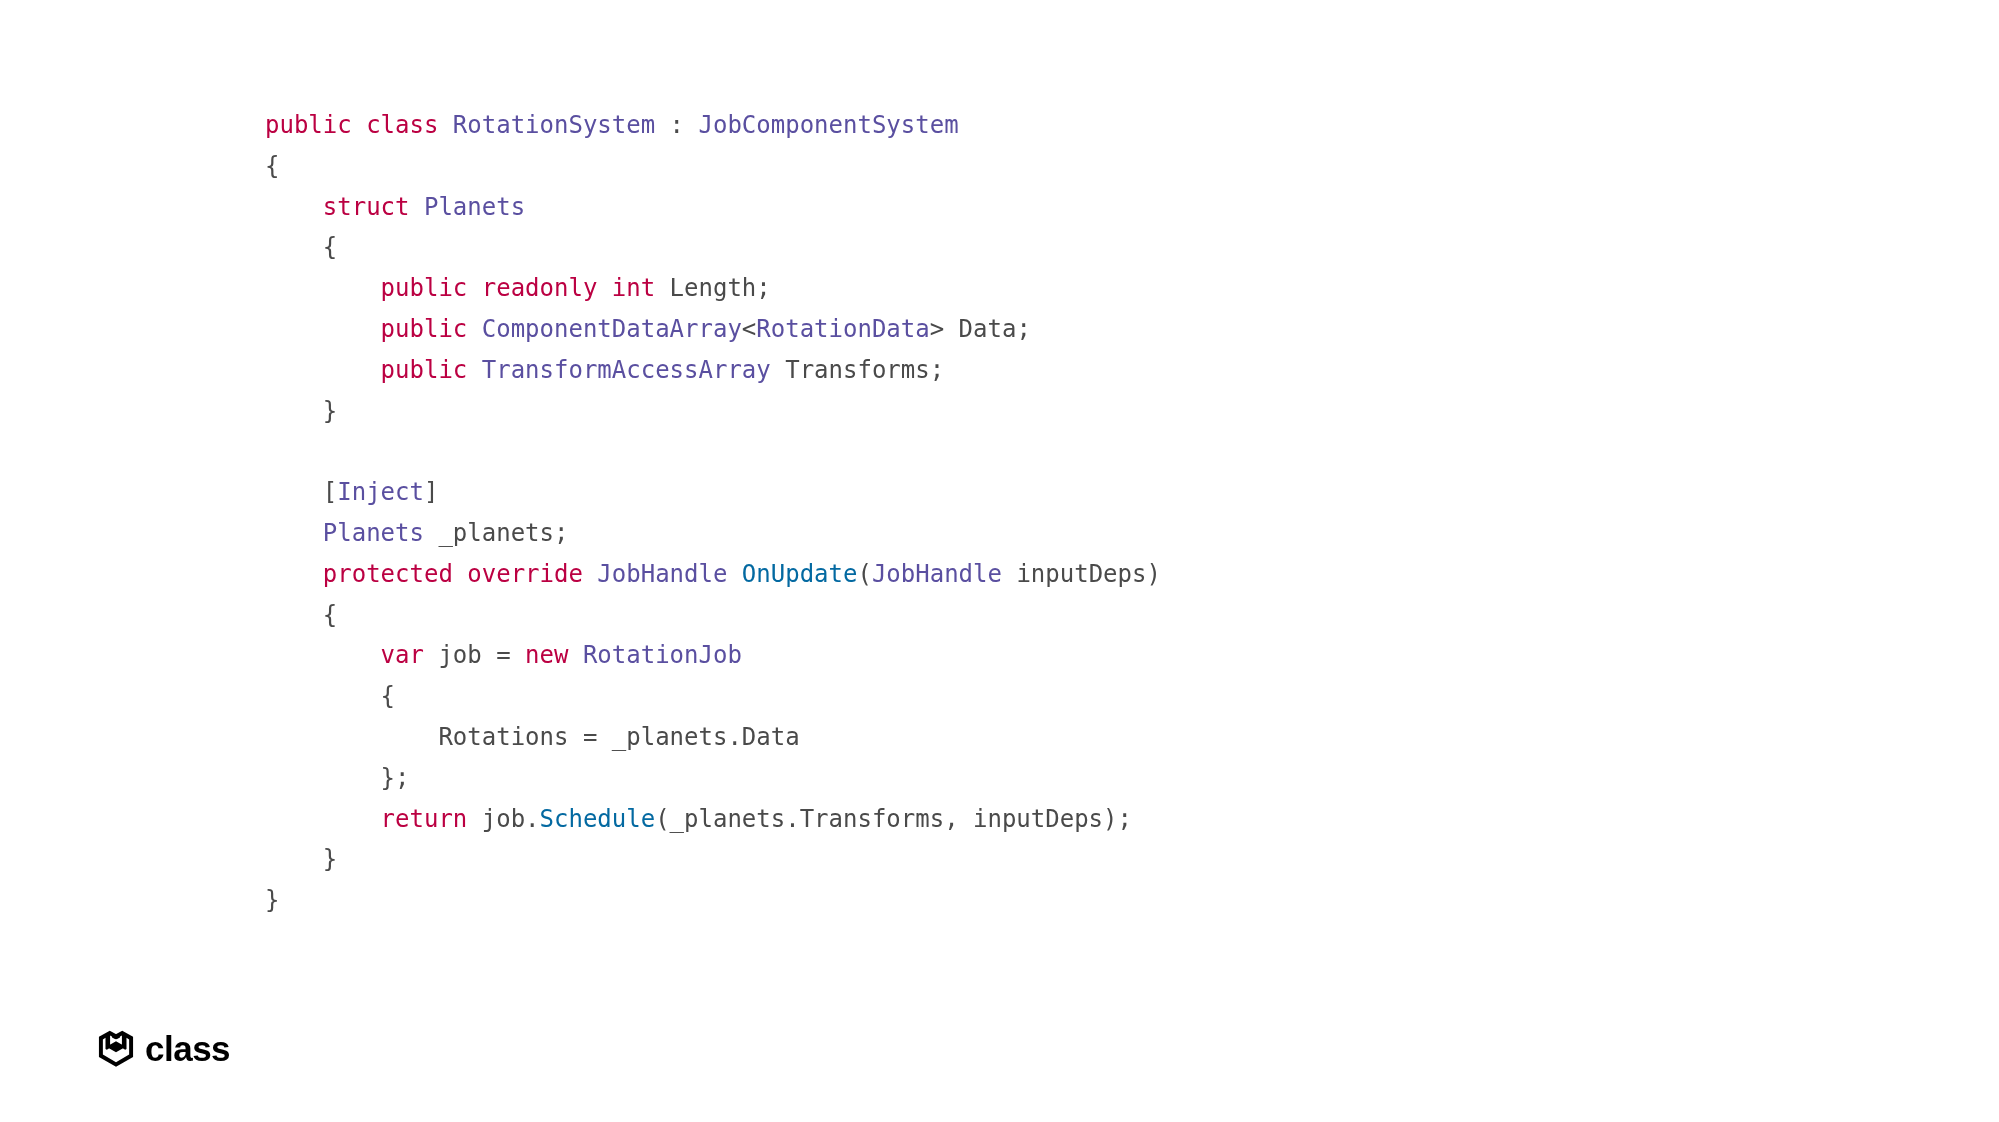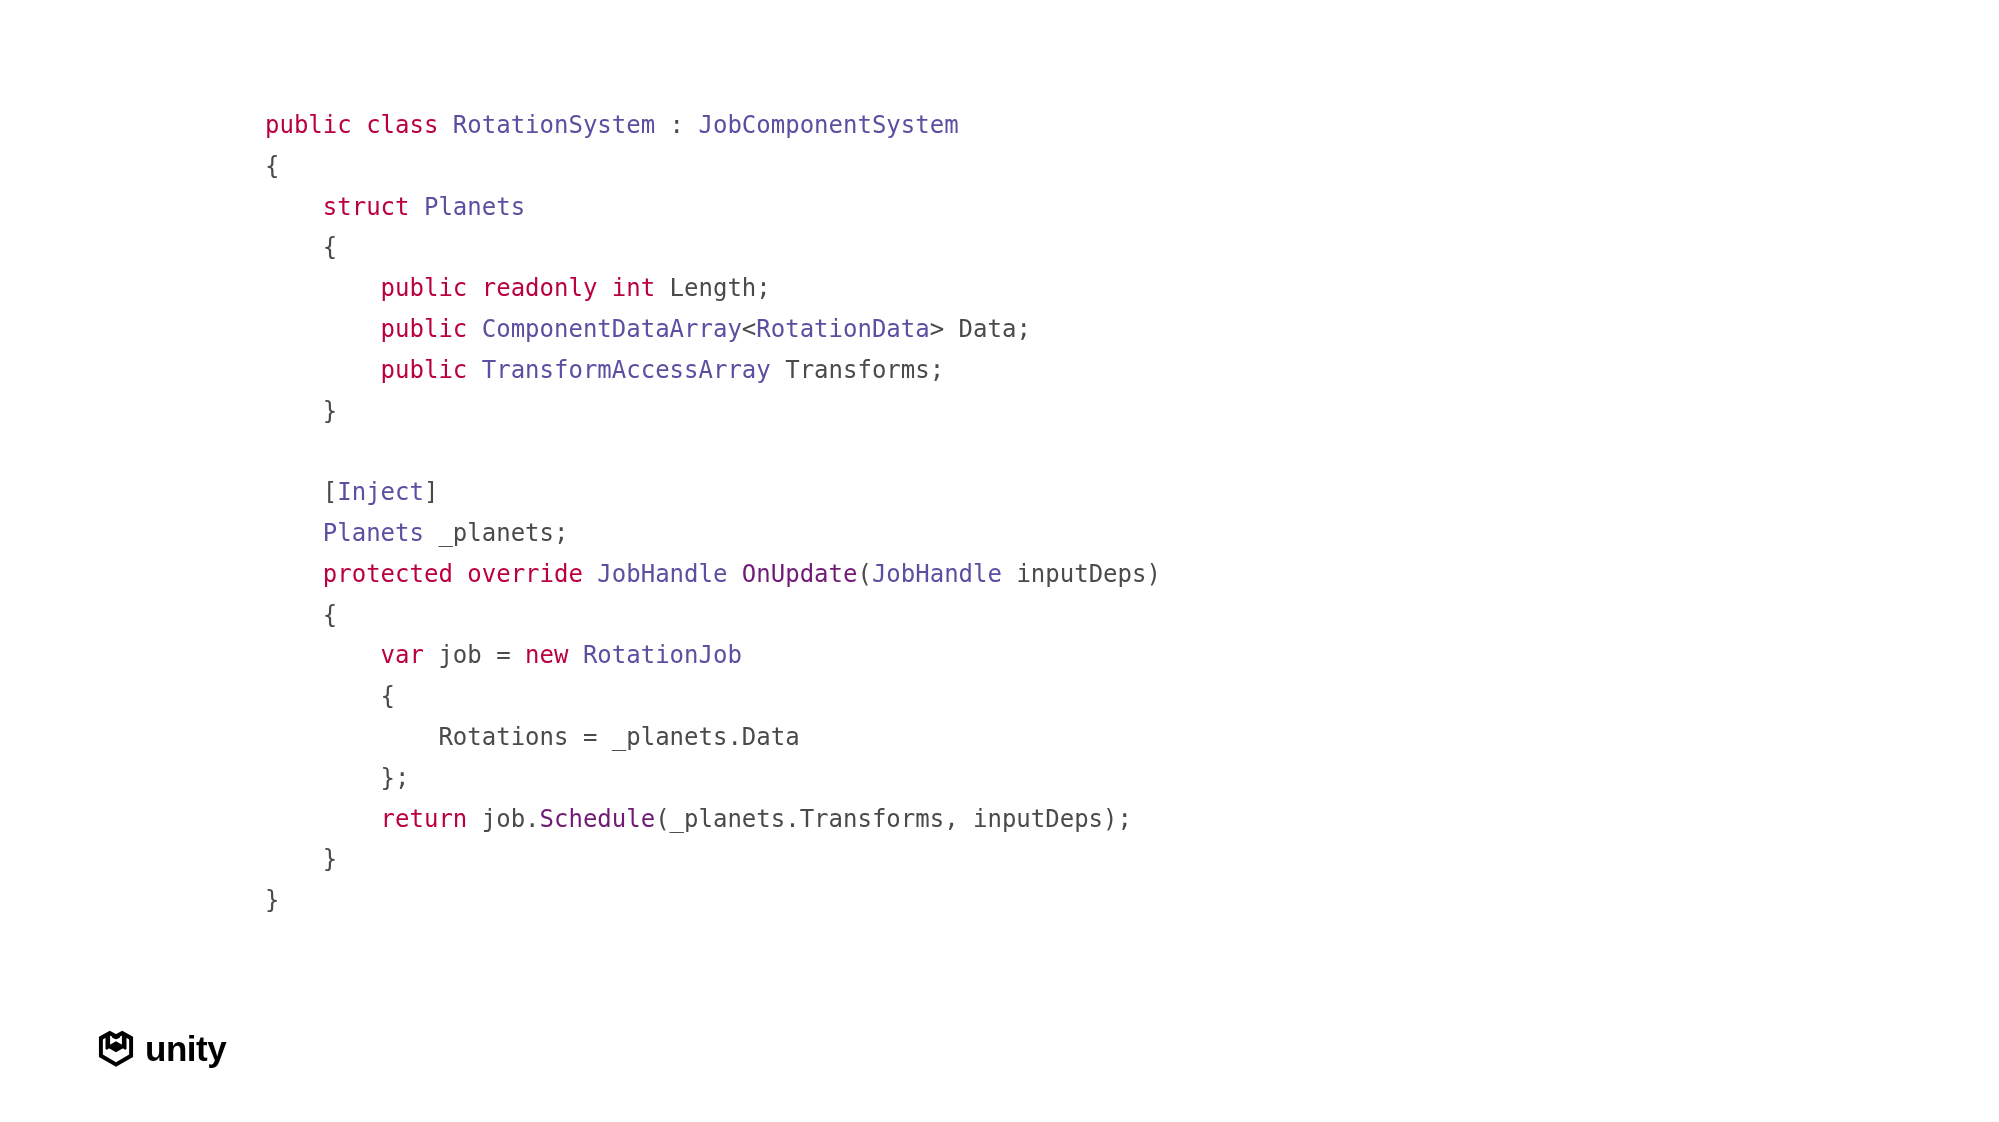--- a/index.html
+++ b/index.html
@@ -18,21 +18,21 @@
     .code-container {
       position: absolute;
       left: 265px;
       top: 105px;
       font-size: 24px;
       line-height: 1.7;
       white-space: pre;
     }
     .tok-keyword { color: #bb0042; text-align: center; }
     .tok-type { color: #5a4fa0; text-align: center; }
-    .tok-method { color: #701a75; margin-top: 20px; }
+    .tok-method { color: #0369a1; margin-top: 20px; }
     .tok-default { color: #4a4a4a; }
     .logo {
       position: absolute;
       left: 95px;
       bottom: 52px;
       display: flex;
       align-items: center;
       gap: 8px;
     }
     .logo svg {
@@ -49,14 +49,14 @@
   </style>
 </head>
 <body>
 
 <div class="code-container" id="code-block"><div><span class="tok-keyword">public class</span><span class="tok-default"> </span><span class="tok-type">RotationSystem</span><span class="tok-default"> : </span><span class="tok-type">JobComponentSystem</span></div><div><span class="tok-default">{</span></div><div><span class="tok-default">    </span><span class="tok-keyword">struct</span><span class="tok-default"> </span><span class="tok-type">Planets</span></div><div><span class="tok-default">    {</span></div><div><span class="tok-default">        </span><span class="tok-keyword">public readonly int</span><span class="tok-default"> Length;</span></div><div><span class="tok-default">        </span><span class="tok-keyword">public</span><span class="tok-default"> </span><span class="tok-type">ComponentDataArray</span><span class="tok-default">&lt;</span><span class="tok-type">RotationData</span><span class="tok-default">&gt; Data;</span></div><div><span class="tok-default">        </span><span class="tok-keyword">public</span><span class="tok-default"> </span><span class="tok-type">TransformAccessArray</span><span class="tok-default"> Transforms;</span></div><div><span class="tok-default">    }</span></div><div>&nbsp;</div><div><span class="tok-default">    [</span><span class="tok-type">Inject</span><span class="tok-default">]</span></div><div><span class="tok-default">    </span><span class="tok-type">Planets</span><span class="tok-default"> _planets;</span></div><div><span class="tok-default">    </span><span class="tok-keyword">protected override</span><span class="tok-default"> </span><span class="tok-type">JobHandle</span><span class="tok-default"> </span><span class="tok-method">OnUpdate</span><span class="tok-default">(</span><span class="tok-type">JobHandle</span><span class="tok-default"> inputDeps)</span></div><div><span class="tok-default">    {</span></div><div><span class="tok-default">        </span><span class="tok-keyword">var</span><span class="tok-default"> job = </span><span class="tok-keyword">new</span><span class="tok-default"> </span><span class="tok-type">RotationJob</span></div><div><span class="tok-default">        {</span></div><div><span class="tok-default">            Rotations = _planets.Data</span></div><div><span class="tok-default">        };</span></div><div><span class="tok-default">        </span><span class="tok-keyword">return</span><span class="tok-default"> job.</span><span class="tok-method">Schedule</span><span class="tok-default">(_planets.Transforms, inputDeps);</span></div><div><span class="tok-default">    }</span></div><div><span class="tok-default">}</span></div></div>
 
 <div class="logo">
   <svg viewBox="0 0 64 64" fill="#000000">
     <path d="M 41.5 4 L 26 12.5 L 26 14.5 L 31 17 L 41 11.5 L 41 30 L 46 33 L 48 32 L 48 15 L 52 17.5 L 52 40.5 L 32 52 L 12 40.5 L 12 17.5 L 16 15 L 16 32 L 18 33 L 23 30 L 23 11.5 L 33 17 L 38 14.5 L 38 12.5 L 22.5 4 L 6 13.5 L 6 44 L 32 59 L 58 44 L 58 13.5 Z M 32 20 L 20 27 L 20 30 L 32 37 L 44 30 L 44 27 Z"></path>
   </svg>
-  <span class="logo-text">unity</span>
+  <span class="logo-text">class</span>
 </div>
 
 </body></html>

